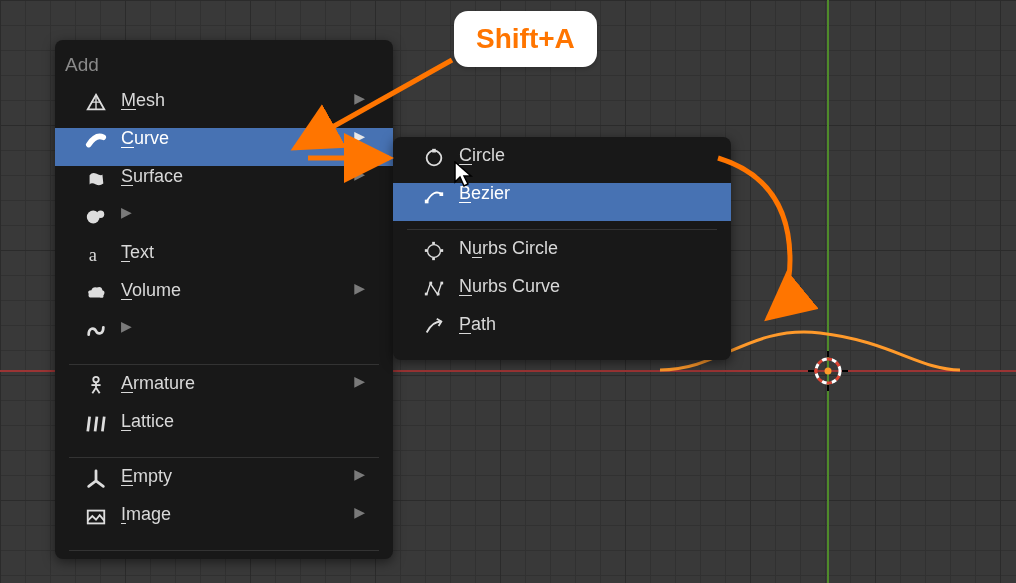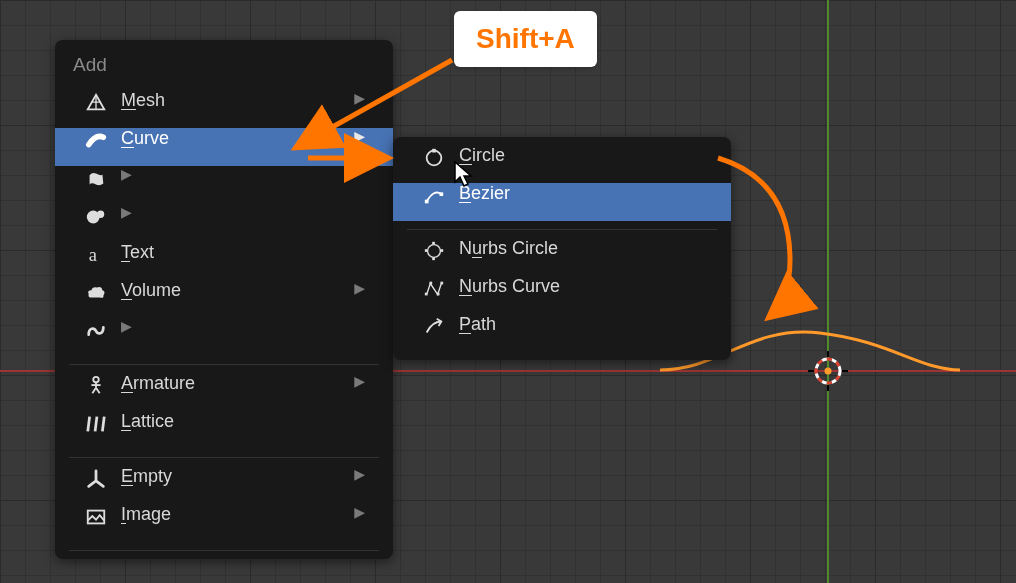--- a/index.html
+++ b/index.html
@@ -11,31 +11,31 @@
     .grid-major{position:absolute;inset:0;background-image:
       linear-gradient(to right,#2b2b2b 1px,transparent 1px),
       linear-gradient(to bottom,#2b2b2b 1px,transparent 1px);
       background-size:125px 125px}
     .axis-x{position:absolute;left:0;right:0;top:370px;height:2px;background:#9b3434}
     .axis-y{position:absolute;top:0;bottom:0;left:827px;width:2px;background:#4f8b2a}
     .cursor3d{position:absolute;left:828px;top:371px;transform:translate(-50%,-50%)}
     .curve{position:absolute;left:660px;top:325px;width:300px;height:50px;pointer-events:none}
     .menu{position:absolute;background:#181818;border-radius:8px;font-size:18px;color:#d8d8d8;overflow:hidden;box-shadow:0 3px 12px rgba(0,0,0,.5)}
     .menu-main{left:55px;top:40px;width:338px}
-    .menu-header{padding:14px 18px;font-size:19px;color:#8a8a8a}
+    .menu-header{padding:14px 10px;font-size:19px;color:#8a8a8a}
     .menu-item{display:flex;align-items:flex-start;height:38px;padding:0 28px;position:relative}
     .menu-item.hl{background:#4772b3;color:#fff}
     .menu-item .ic{width:26px;height:26px;display:flex;align-items:center;justify-content:center;margin-right:12px}
     .menu-item .lbl{flex:1}
     .menu-item .lbl .ul{text-decoration:underline;text-underline-offset:3px}
     .menu-item .arr{font-size:14px;color:#7a7a7a}
     .menu-item.hl .arr{color:#e8e8e8}
     .sep{height:1px;background:#333;margin:8px 14px}
     .menu-sub{left:393px;top:137px;width:338px;padding:8px 0}
-    .key{position:absolute;left:454px;top:11px;background:#fff;border-radius:6px;padding:12px 22px;font-size:28px;font-weight:600;color:#ff7500;box-shadow:0 2px 4px rgba(0,0,0,.2)}
+    .key{position:absolute;left:454px;top:11px;background:#fff;border-radius:14px;padding:12px 22px;font-size:28px;font-weight:600;color:#ff7500;box-shadow:0 2px 4px rgba(0,0,0,.2)}
     .overlay{position:absolute;inset:0;pointer-events:none}
     .mouse-cursor{position:absolute;left:454px;top:161px;width:20px;height:28px}
     svg{display:block}
   </style>
 </head>
 <body>
 
 <div class="grid"></div>
 <div class="grid-major"></div>
 <div class="axis-x"></div>
@@ -78,20 +78,21 @@
         </span>
         <span class="lbl"><span class="ul">C</span>urve</span>
         <span class="arr">▶</span>
       </div>
       <div class="menu-item">
         <span class="ic">
           <svg width="22" height="22" viewBox="0 0 24 24">
             <path d="M5 8 Q 8 4 12 6 Q 18 9 19 7 L20 17 Q 16 20 12 18 Q 7 15 5 18 Z" fill="#ddd"></path>
           </svg>
         </span>
+        <span class="lbl"><span class="ul">S</span>urface</span>
         <span class="arr">▶</span>
       </div>
       <div class="menu-item">
         <span class="ic">
           <svg width="22" height="22" viewBox="0 0 24 24">
             <circle cx="9" cy="12" r="7" fill="#ddd"></circle>
             <circle cx="17" cy="9" r="4" fill="#ddd"></circle>
           </svg>
         </span>
         <span class="arr">▶</span>

